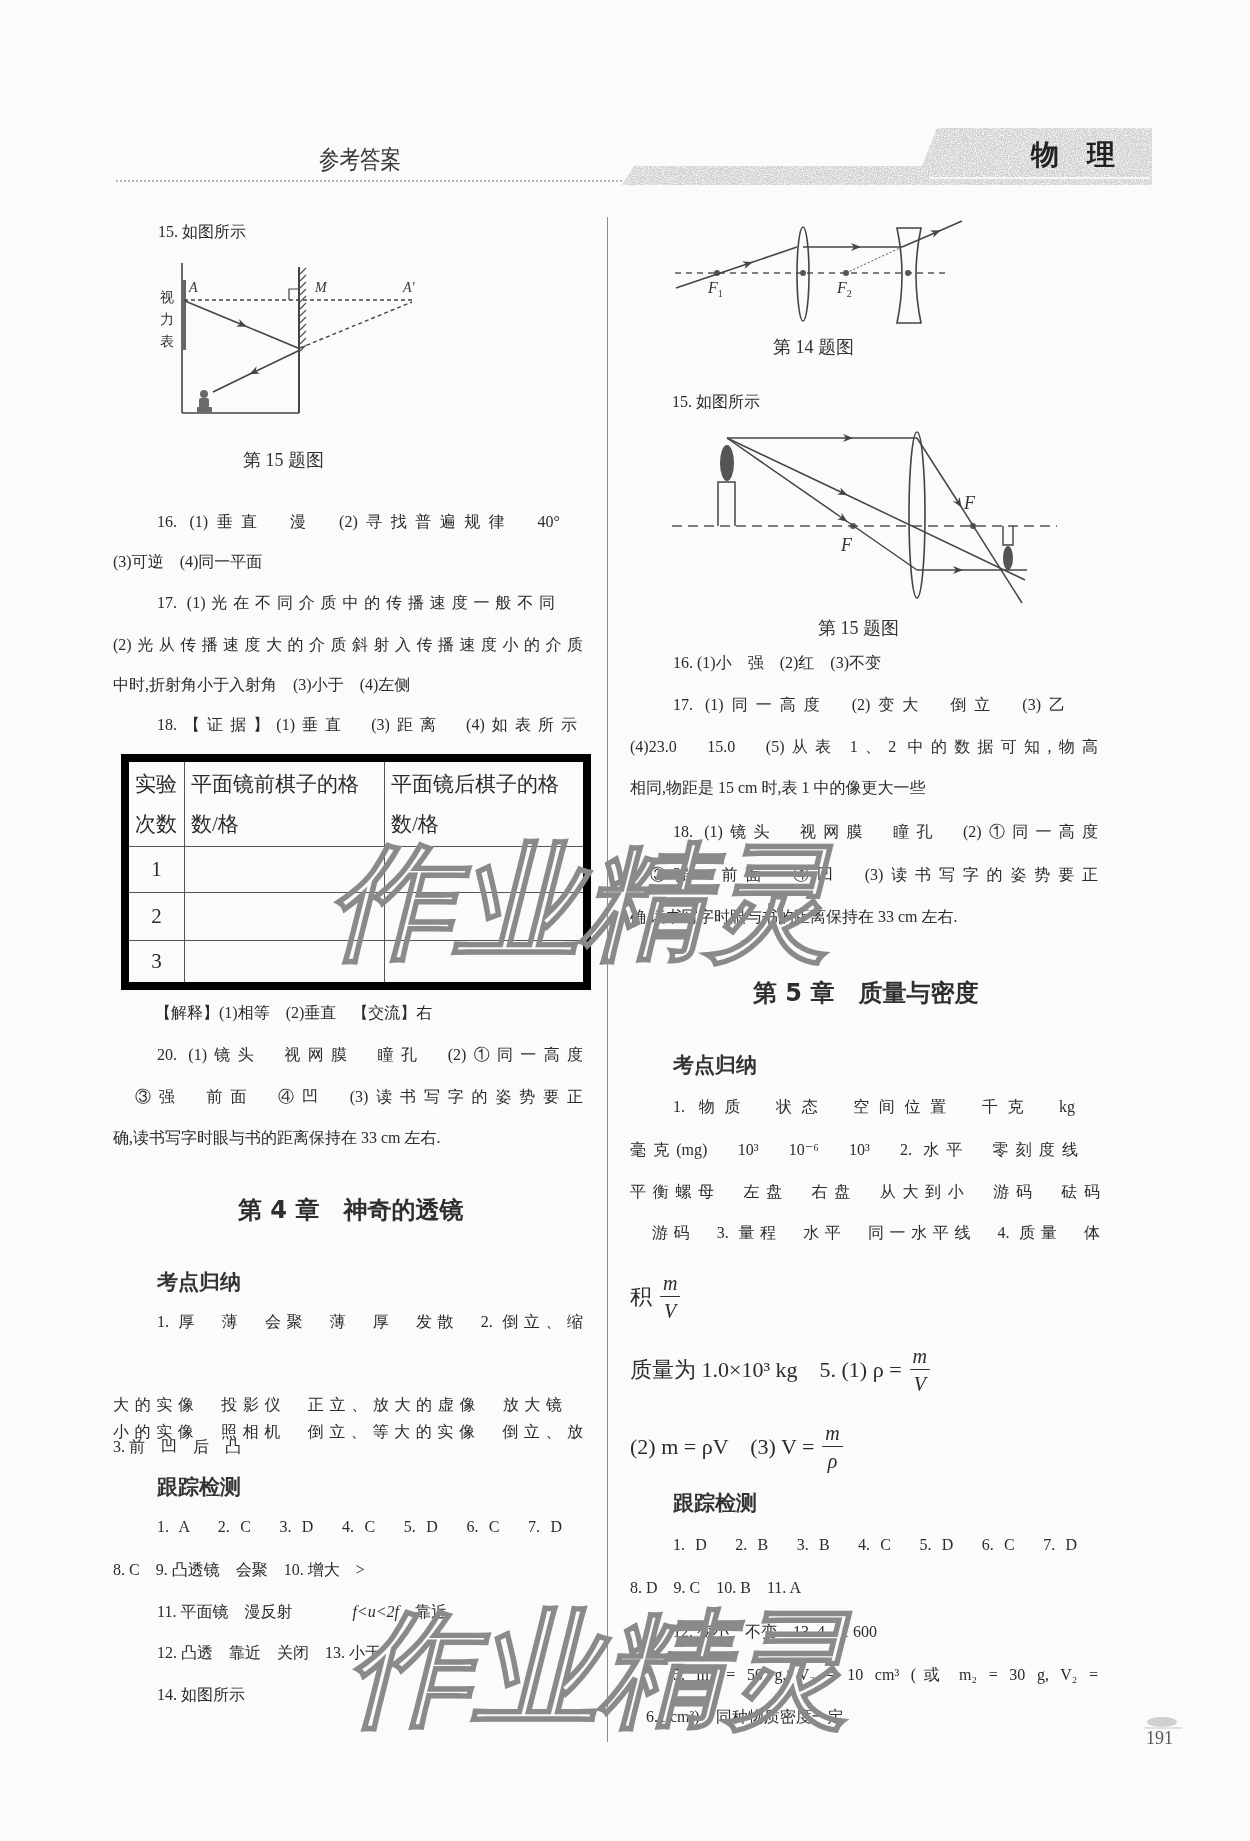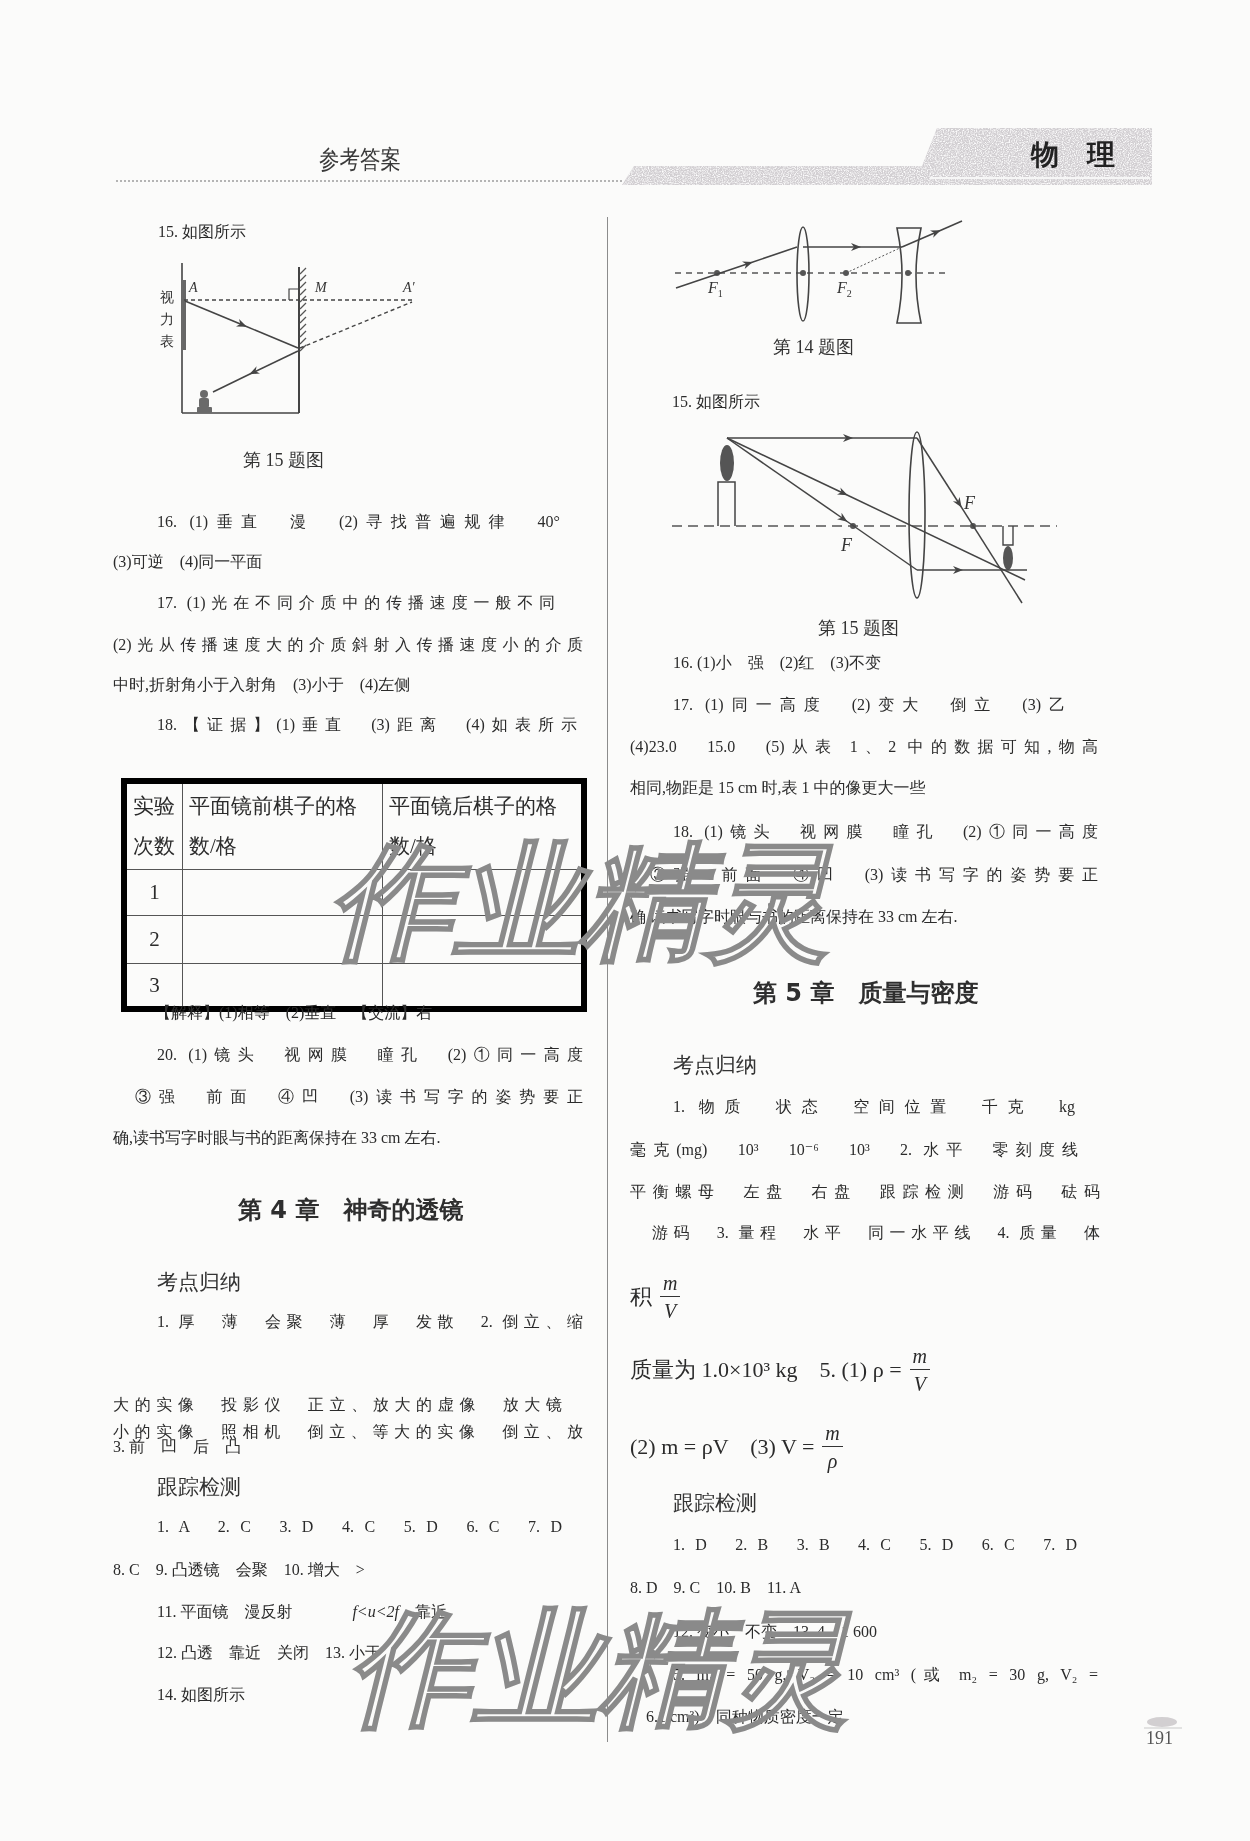--- a/index.html
+++ b/index.html
@@ -9,42 +9,42 @@
     font-family:"Liberation Serif","DejaVu Serif",serif;
   }
   .abs { position:absolute; }
   .ln {
     position:absolute; font-size:16px; line-height:28px; height:28px;
     white-space:nowrap;
   }
   .j { text-align:justify; text-align-last:justify; }
   .hd-bold {
     position:absolute; font-family:"DejaVu Sans","Liberation Sans",sans-serif;
-    font-weight:normal; font-size:21px; line-height:28px; color:#333; white-space:nowrap;text-align:center;
+    font-weight:bold; font-size:21px; line-height:28px; color:#333; white-space:nowrap;text-align:center;
   }
   .chapter {
     position:absolute; font-family:"DejaVu Sans","Liberation Sans",sans-serif;
     font-weight:bold; font-size:24px; line-height:28px; color:#2e2e2e; white-space:nowrap;
   }
   .caption { position:absolute; font-size:18px; line-height:22px; color:#333; white-space:nowrap; }
   .it { font-style:italic;margin-left:44px; }
   .fline {
     position:absolute; height:60px; display:flex; align-items:center;
     font-size:22px; white-space:nowrap;
   }
   .frac {
     display:inline-flex; flex-direction:column; align-items:center;
     font-style:italic; font-size:20px; line-height:1; margin:0 8px;
   }
   .frac .num { padding:0 3px 3px; border-bottom:1px solid #333; }
   .frac .den { padding-top:4px; }
   .fill-just { flex:1; text-align:justify; text-align-last:justify; }
   table.tbl {
-    position:absolute; border-collapse:collapse; border:6px solid #000000;
-    font-size:21px; line-height:40px; color:#2b2b2b;margin-top:24px;
+    position:absolute; border-collapse:collapse; border:8px solid #000000;
+    font-size:21px; line-height:40px; color:#2b2b2b;
   }
   table.tbl td { border:1px solid #555; padding:0 6px; vertical-align:middle; }
   table.tbl td.num { text-align:center; }
   .divider { position:absolute; left:607px; top:217px; width:1px; height:1525px; background:#8c8c8c; }
   .wm { position:absolute; pointer-events:none; }
   .page-no { position:absolute; left:1146px; top:1728px; font-size:18px; color:#555; }
   .title-left {
     position:absolute; left:319px; top:145px; font-size:25px; line-height:30px;
     font-family:"DejaVu Sans","Liberation Sans",sans-serif; color:#3a3a3a;
     transform:scaleX(0.82); transform-origin:left center; white-space:nowrap;
@@ -255,21 +255,21 @@
 <div class="ln j" style="left:630px;top:733px;width:468px">(4)23.0　15.0　(5)从表 1、2 中的数据可知,物高</div>
 <div class="ln" style="left:630px;top:774px">相同,物距是 15 cm 时,表 1 中的像更大一些</div>
 <div class="ln j" style="left:673px;top:818px;width:425px">18. (1)镜头　视网膜　瞳孔　(2)①同一高度</div>
 <div class="ln j" style="left:650px;top:861px;width:448px">③强　前面　④凹　(3)读书写字的姿势要正</div>
 <div class="ln" style="left:630px;top:903px">确,读书写字时眼与书的距离保持在 33 cm 左右.</div>
 
 <div class="chapter" style="left:753px;top:979px">第 5 章　质量与密度</div>
 <div class="hd-bold" style="left:673px;top:1051px">考点归纳</div>
 <div class="ln j" style="left:673px;top:1093px;width:402px">1. 物质　状态　空间位置　千克　kg</div>
 <div class="ln j" style="left:630px;top:1136px;width:448px">毫克(mg)　10³　10⁻⁶　10³　2. 水平　零刻度线</div>
-<div class="ln j" style="left:630px;top:1178px;width:470px">平衡螺母　左盘　右盘　跟踪检测　游码　砝码</div>
+<div class="ln j" style="left:630px;top:1178px;width:470px">平衡螺母　左盘　右盘　从大到小　游码　砝码</div>
 <div class="ln j" style="left:652px;top:1219px;width:448px">游码　3. 量程　水平　同一水平线　4. 质量　体</div>
 
 <div class="fline" style="left:630px;top:1267px;width:468px">
   <span>积</span>
   <span class="frac">
     <span class="num">m</span>
     <span class="den">V</span>
   </span>
 </div>
 <div class="fline" style="left:630px;top:1340px">

